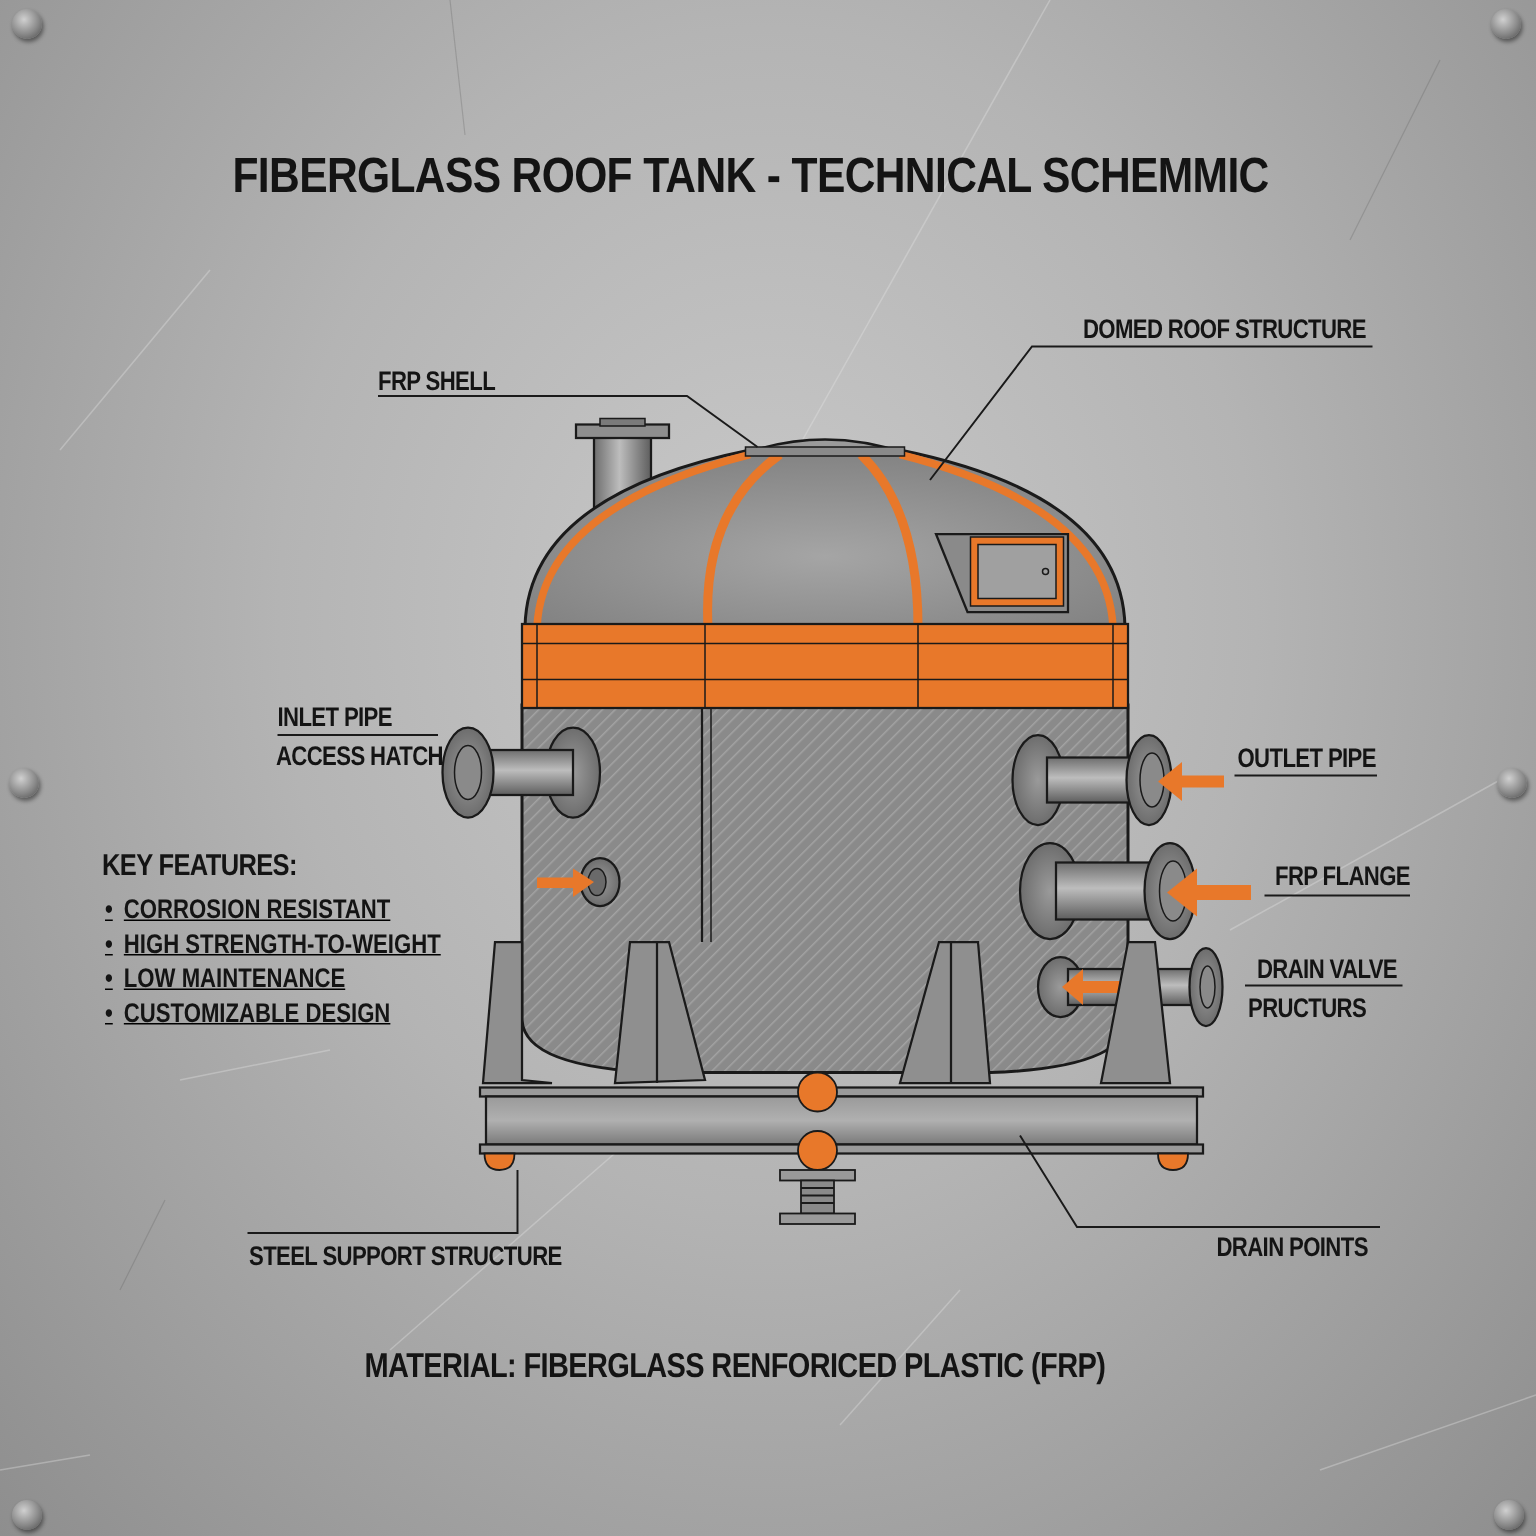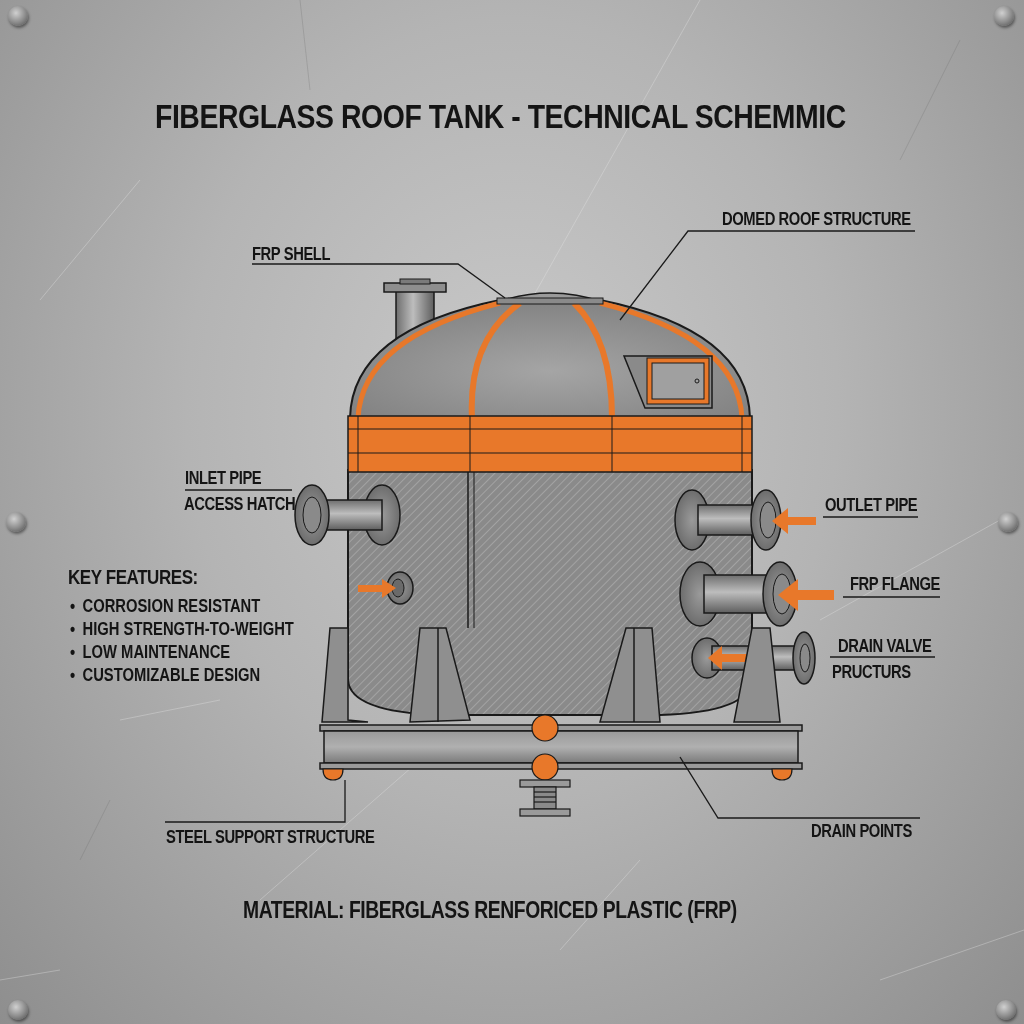--- a/index.html
+++ b/index.html
@@ -11,21 +11,21 @@
   }
   .bg-scratches { position:absolute; inset:0; pointer-events:none; }
   .txt {
     position:absolute; color:#141414; font-weight:bold;
     letter-spacing:-0.5px; white-space:nowrap;
     transform-origin:left top;
   }
   .title { left:155px; top:98px; font-size:33px; transform:scaleX(0.86); }
   .lbl { font-size:18px; transform:scaleX(0.82); }
   .feat-head { left:68px; top:566px; font-size:20px; transform:scaleX(0.85); }
-  .feat-list { position:absolute; left:70px; top:595px; margin:0; padding:0; list-style:none; }
+  .feat-list { position:absolute; left:70px; top:595px; margin:0; padding:0; list-style:none;text-decoration:underline; }
   .feat-list li { font-size:18px; font-weight:bold; color:#141414; height:23px; line-height:23px;
     transform:scaleX(0.82); transform-origin:left center; white-space:nowrap; }
   .feat-list li::before { content:"•"; margin-right:9px; }
   .material { left:243px; top:897px; font-size:23px; transform:scaleX(0.84); }
   .rivet {
     position:absolute; width:20px; height:20px; border-radius:50%;
     background: radial-gradient(circle at 40% 35%, #d0d0d0 0%, #8a8a8a 55%, #4a4a4a 100%);
     box-shadow: 1px 2px 3px rgba(0,0,0,0.45);
   }
   svg.tank { position:absolute; left:0; top:0; }

